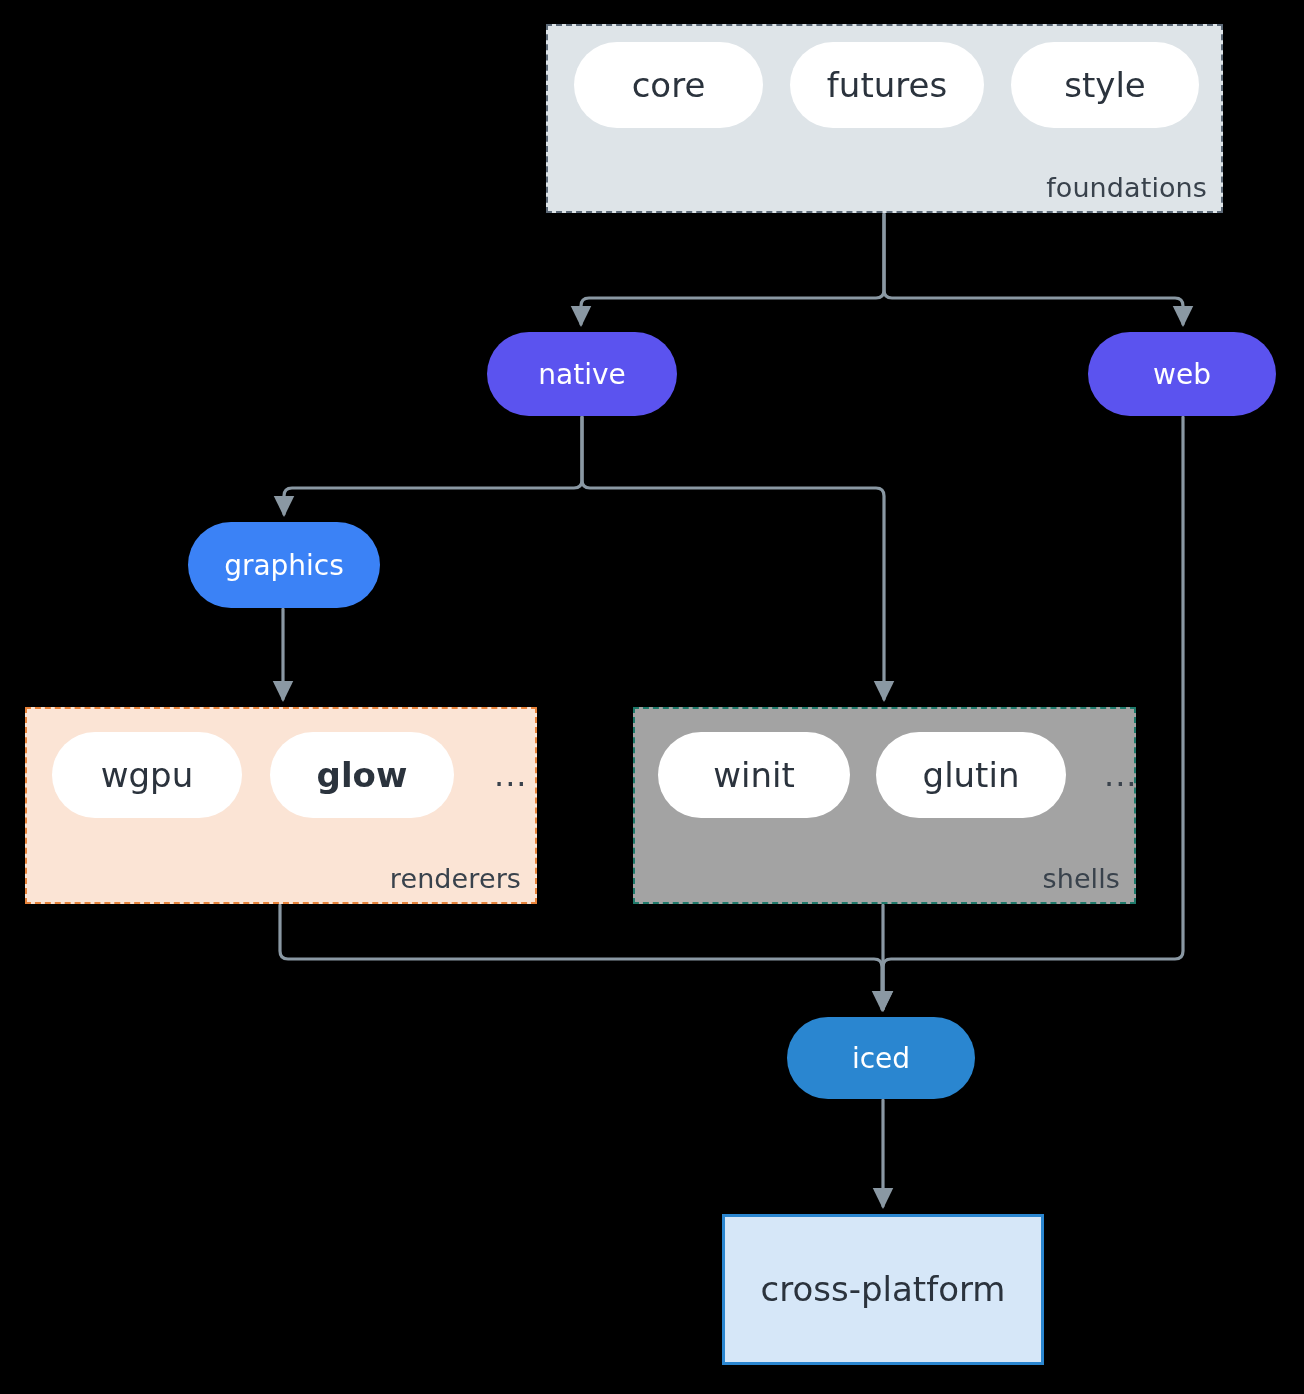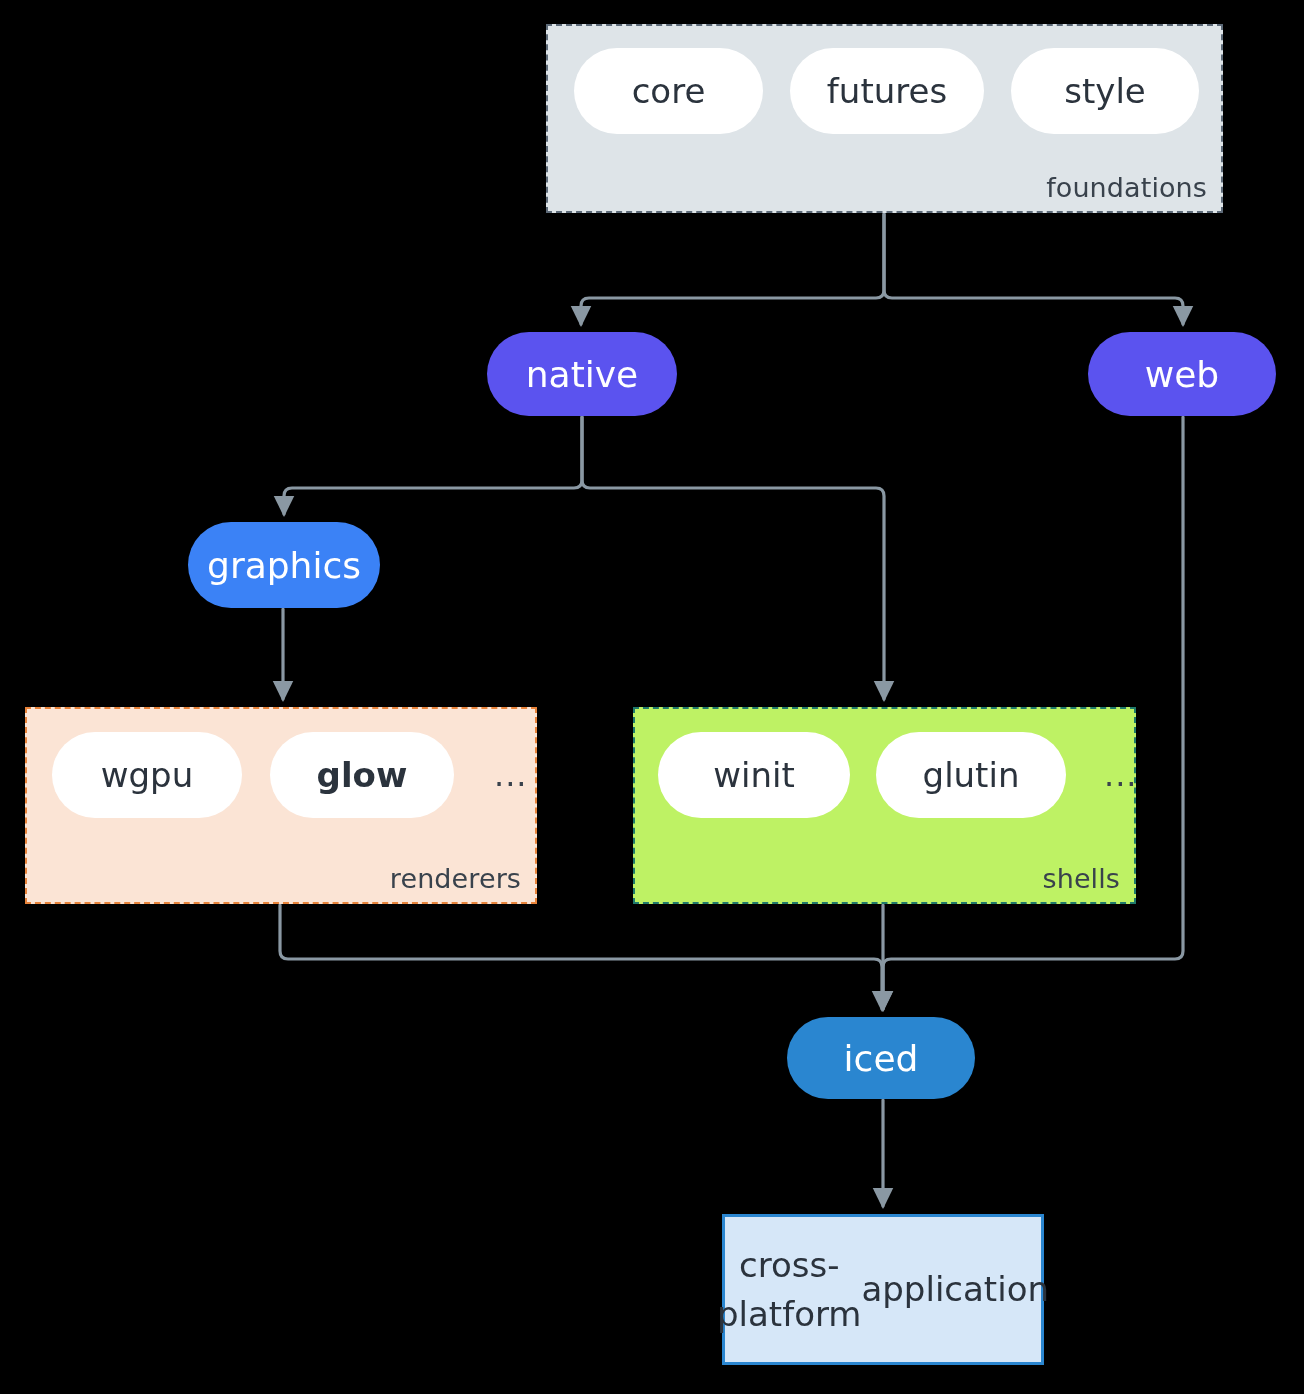--- a/index.html
+++ b/index.html
@@ -55,21 +55,21 @@
   #cluster-foundations {
     left: 546px;
     top: 24px;
     width: 677px;
     height: 189px;
     background: #dee4e8;
     border-color: #5d6a78;
   }
   #cluster-foundations .cluster-items {
     left: 26px;
-    top: 22px;
+    top: 16px;
     gap: 27px;
   }
 
   #cluster-renderers {
     left: 25px;
     top: 707px;
     width: 512px;
     height: 197px;
     background: #fbe4d5;
     border-color: #e8833a;
@@ -78,21 +78,21 @@
     left: 25px;
     top: 23px;
     gap: 28px;
   }
 
   #cluster-shells {
     left: 633px;
     top: 707px;
     width: 503px;
     height: 197px;
-    background: #bef264;
+    background: #a3a3a3;
     border-color: #1f7a6b;
   }
   #cluster-shells .cluster-items {
     left: 23px;
     top: 23px;
     gap: 26px;
   }
 
   
   .pill {
@@ -124,21 +124,21 @@
   }
 
   
   .node {
     position: absolute;
     display: flex;
     align-items: center;
     justify-content: center;
     border-radius: 999px;
     color: #ffffff;
-    font-size: 36px;
+    font-size: 28px;
     box-sizing: border-box;
   }
   #node-native {
     left: 487px;
     top: 332px;
     width: 190px;
     height: 84px;
     background: #5b53ef;
   }
   #node-web {
@@ -245,16 +245,15 @@
   <div class="node" id="node-native">native</div>
 
   <div class="node" id="node-web">web</div>
 
   <div class="node" id="node-graphics">graphics</div>
 
   <div class="node" id="node-iced">iced</div>
 
   <div id="node-app">
     <span>cross-platform</span>
-    <span>application</span>
   </div>
 
 </div>
 
 </body></html>

